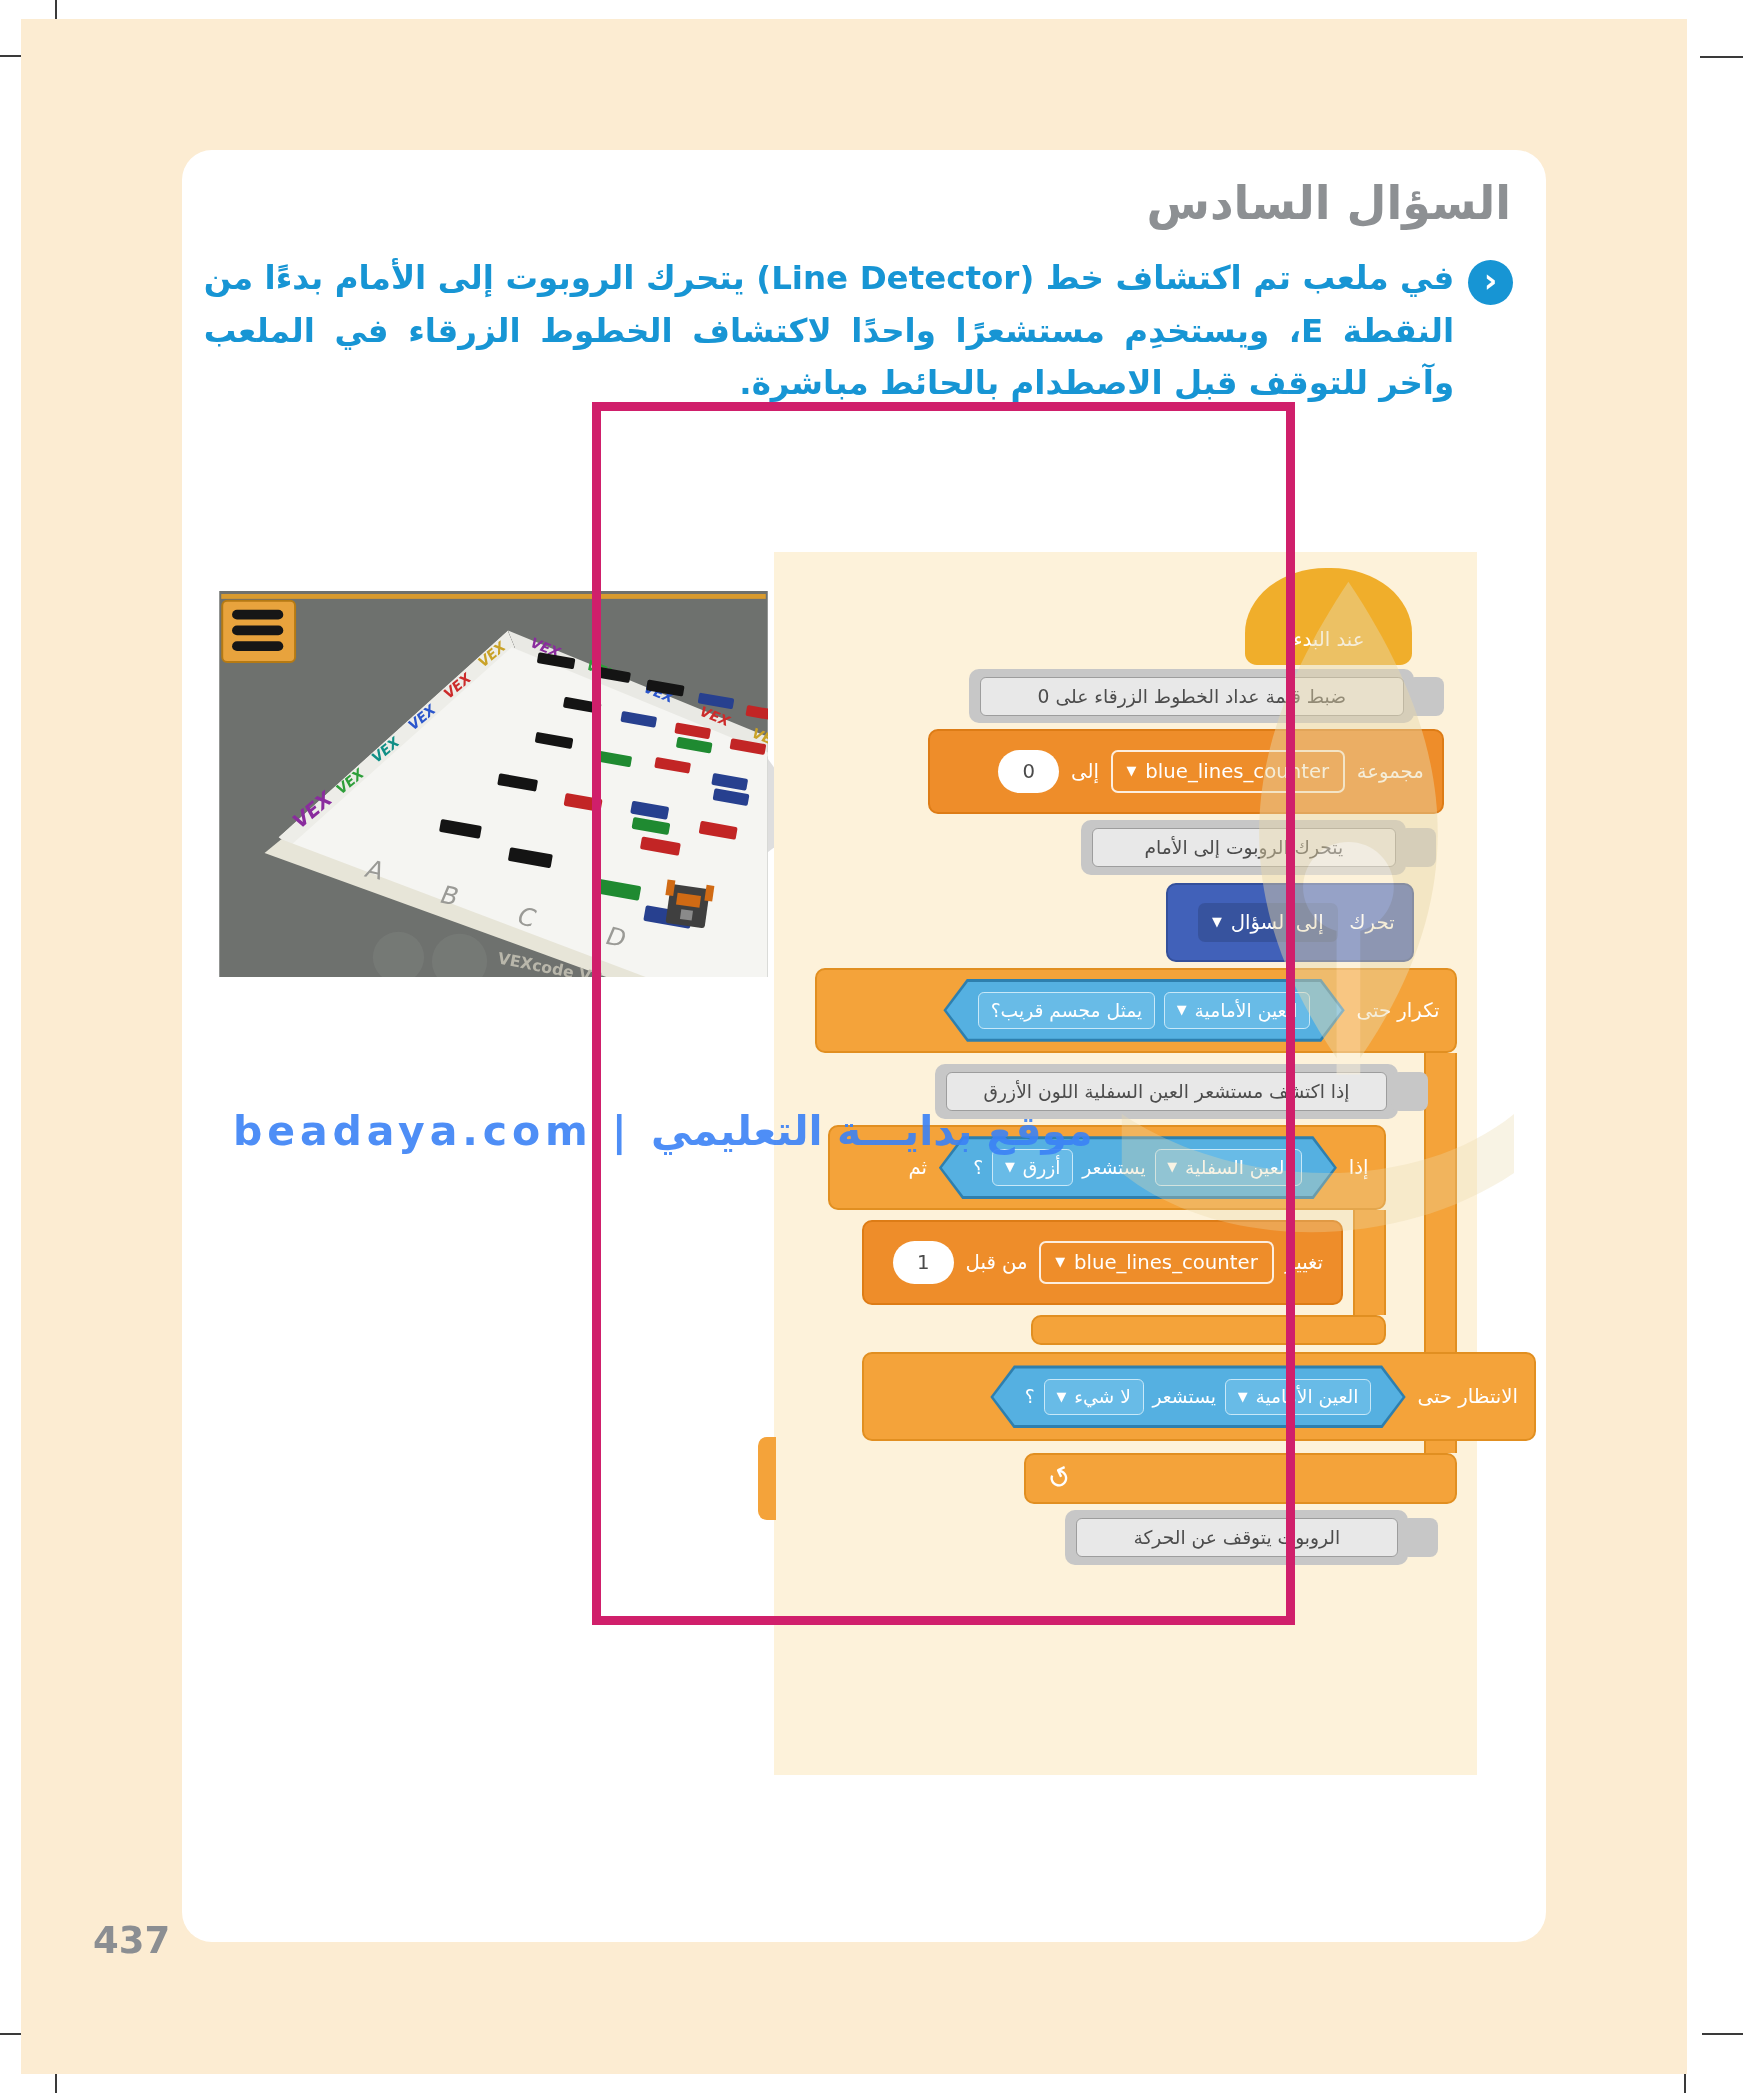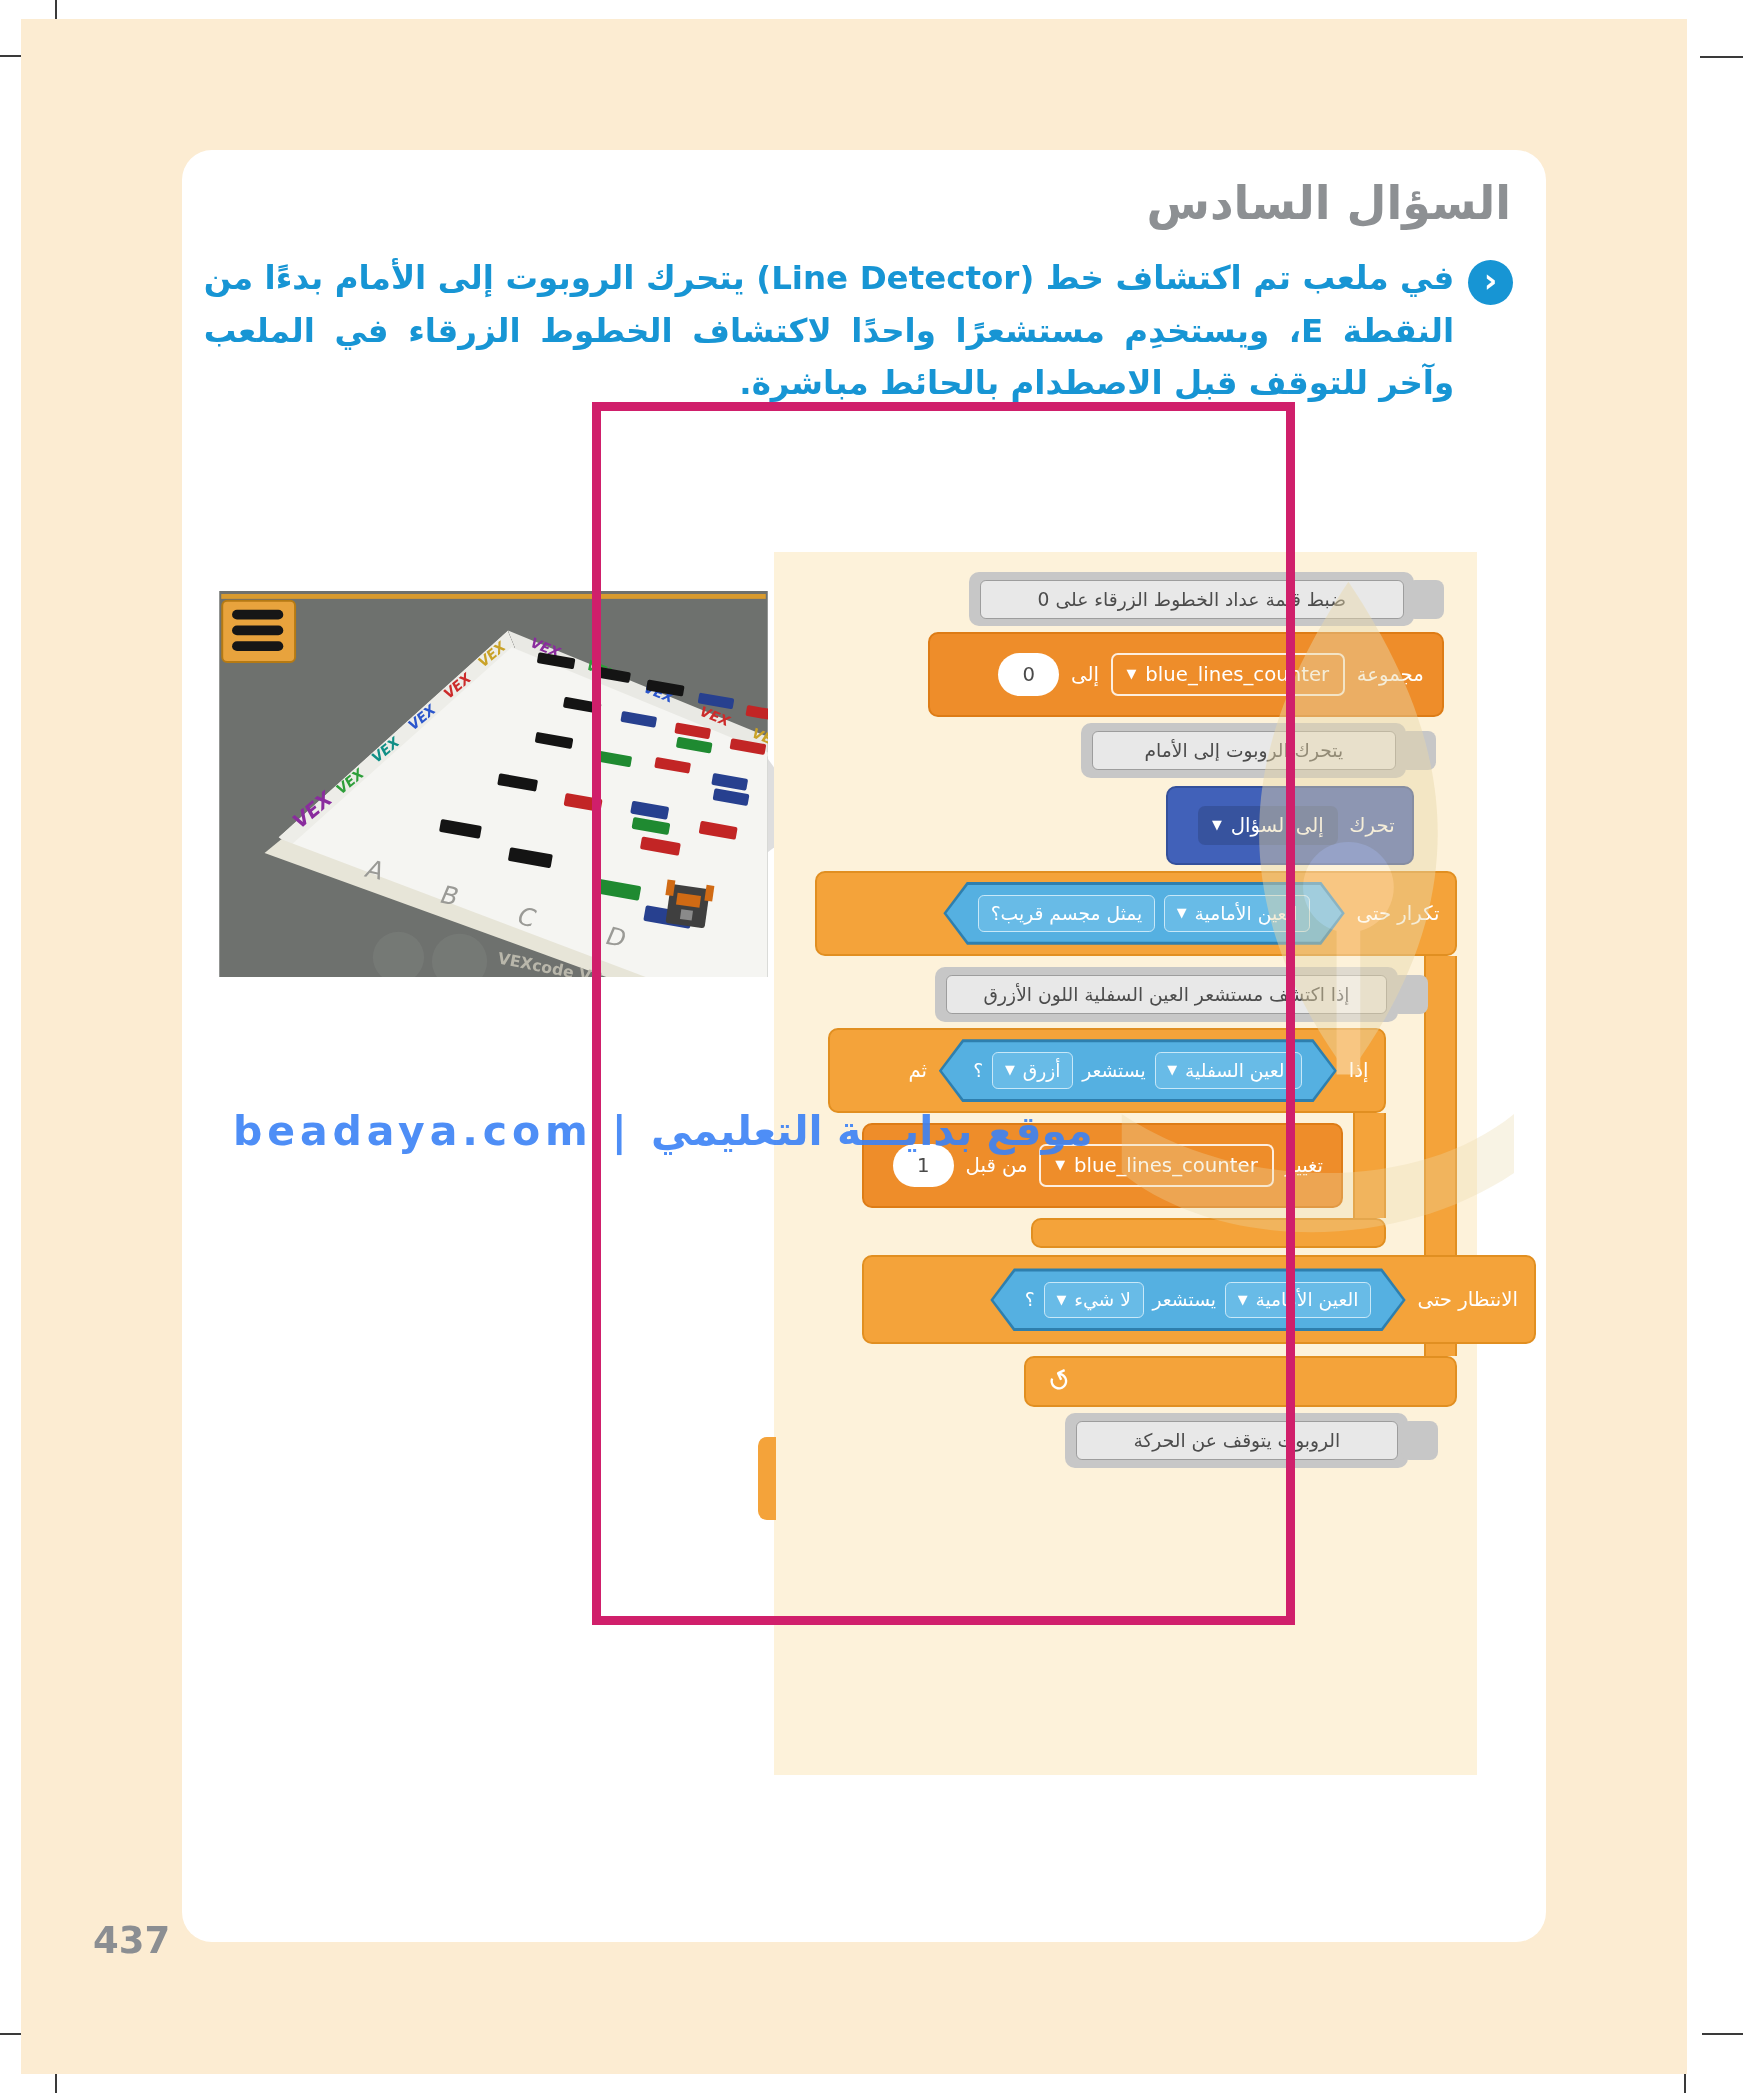--- a/index.html
+++ b/index.html
@@ -182,20 +182,23 @@
 
     <svg class="nib" width="414" height="749" viewBox="0 0 420 760">
       <path d="M250 20 C150 170 110 330 250 520 C390 330 350 170 250 20 Z" fill="#e9d8aa"></path>
       <circle cx="250" cy="330" r="46" fill="#fdf2da"></circle>
       <rect x="238" y="330" width="24" height="190" fill="#fdf2da"></rect>
       <path d="M20 560 C140 640 320 640 418 560 L418 620 C300 700 120 700 20 620 Z" fill="#e9d8aa" opacity=".7"></path>
     </svg>
 
     <div class="stack">
 
+      <div class="b-hat">
+        <span>عند البدء</span>
+      </div>
 
       <div class="b-comment" style="width:445px;">
         <div class="inner">ضبط قيمة عداد الخطوط الزرقاء على 0</div>
       </div>
 
       <div class="b-row orange-dark set-row">
         <span>مجموعة</span>
         <span class="dd">
           <span>blue_lines_counter</span>
           <span class="arr">▼</span>

